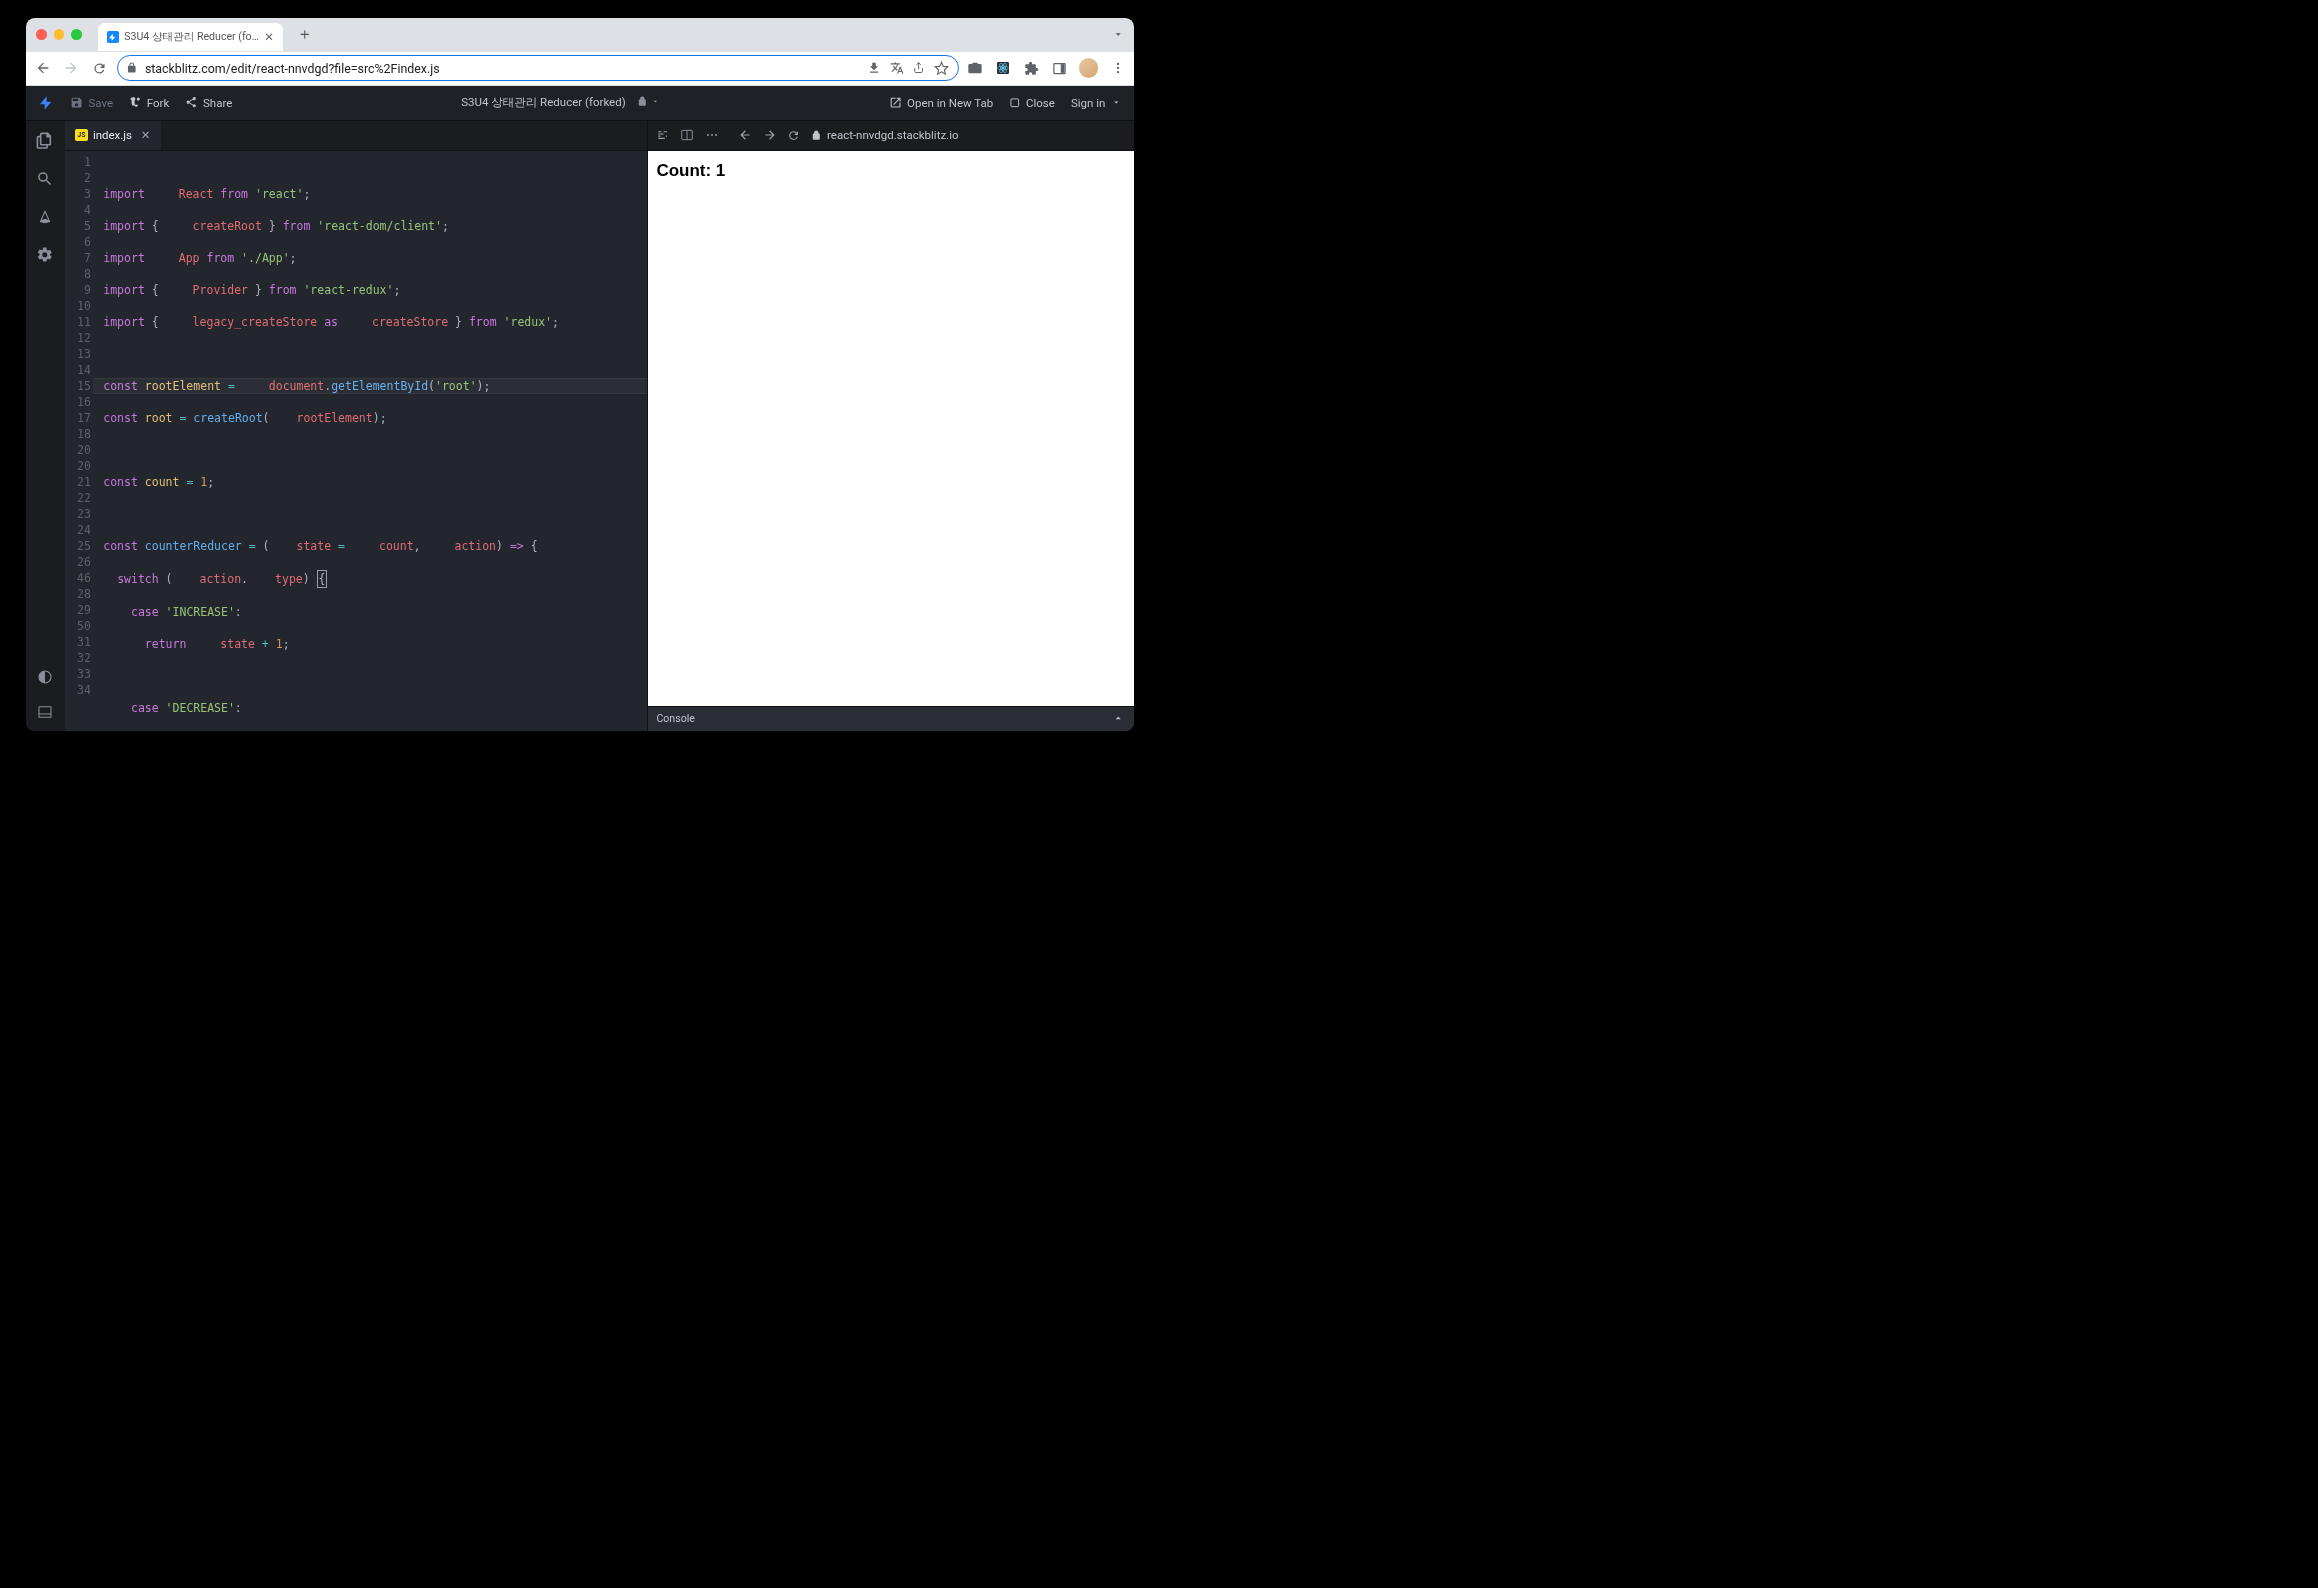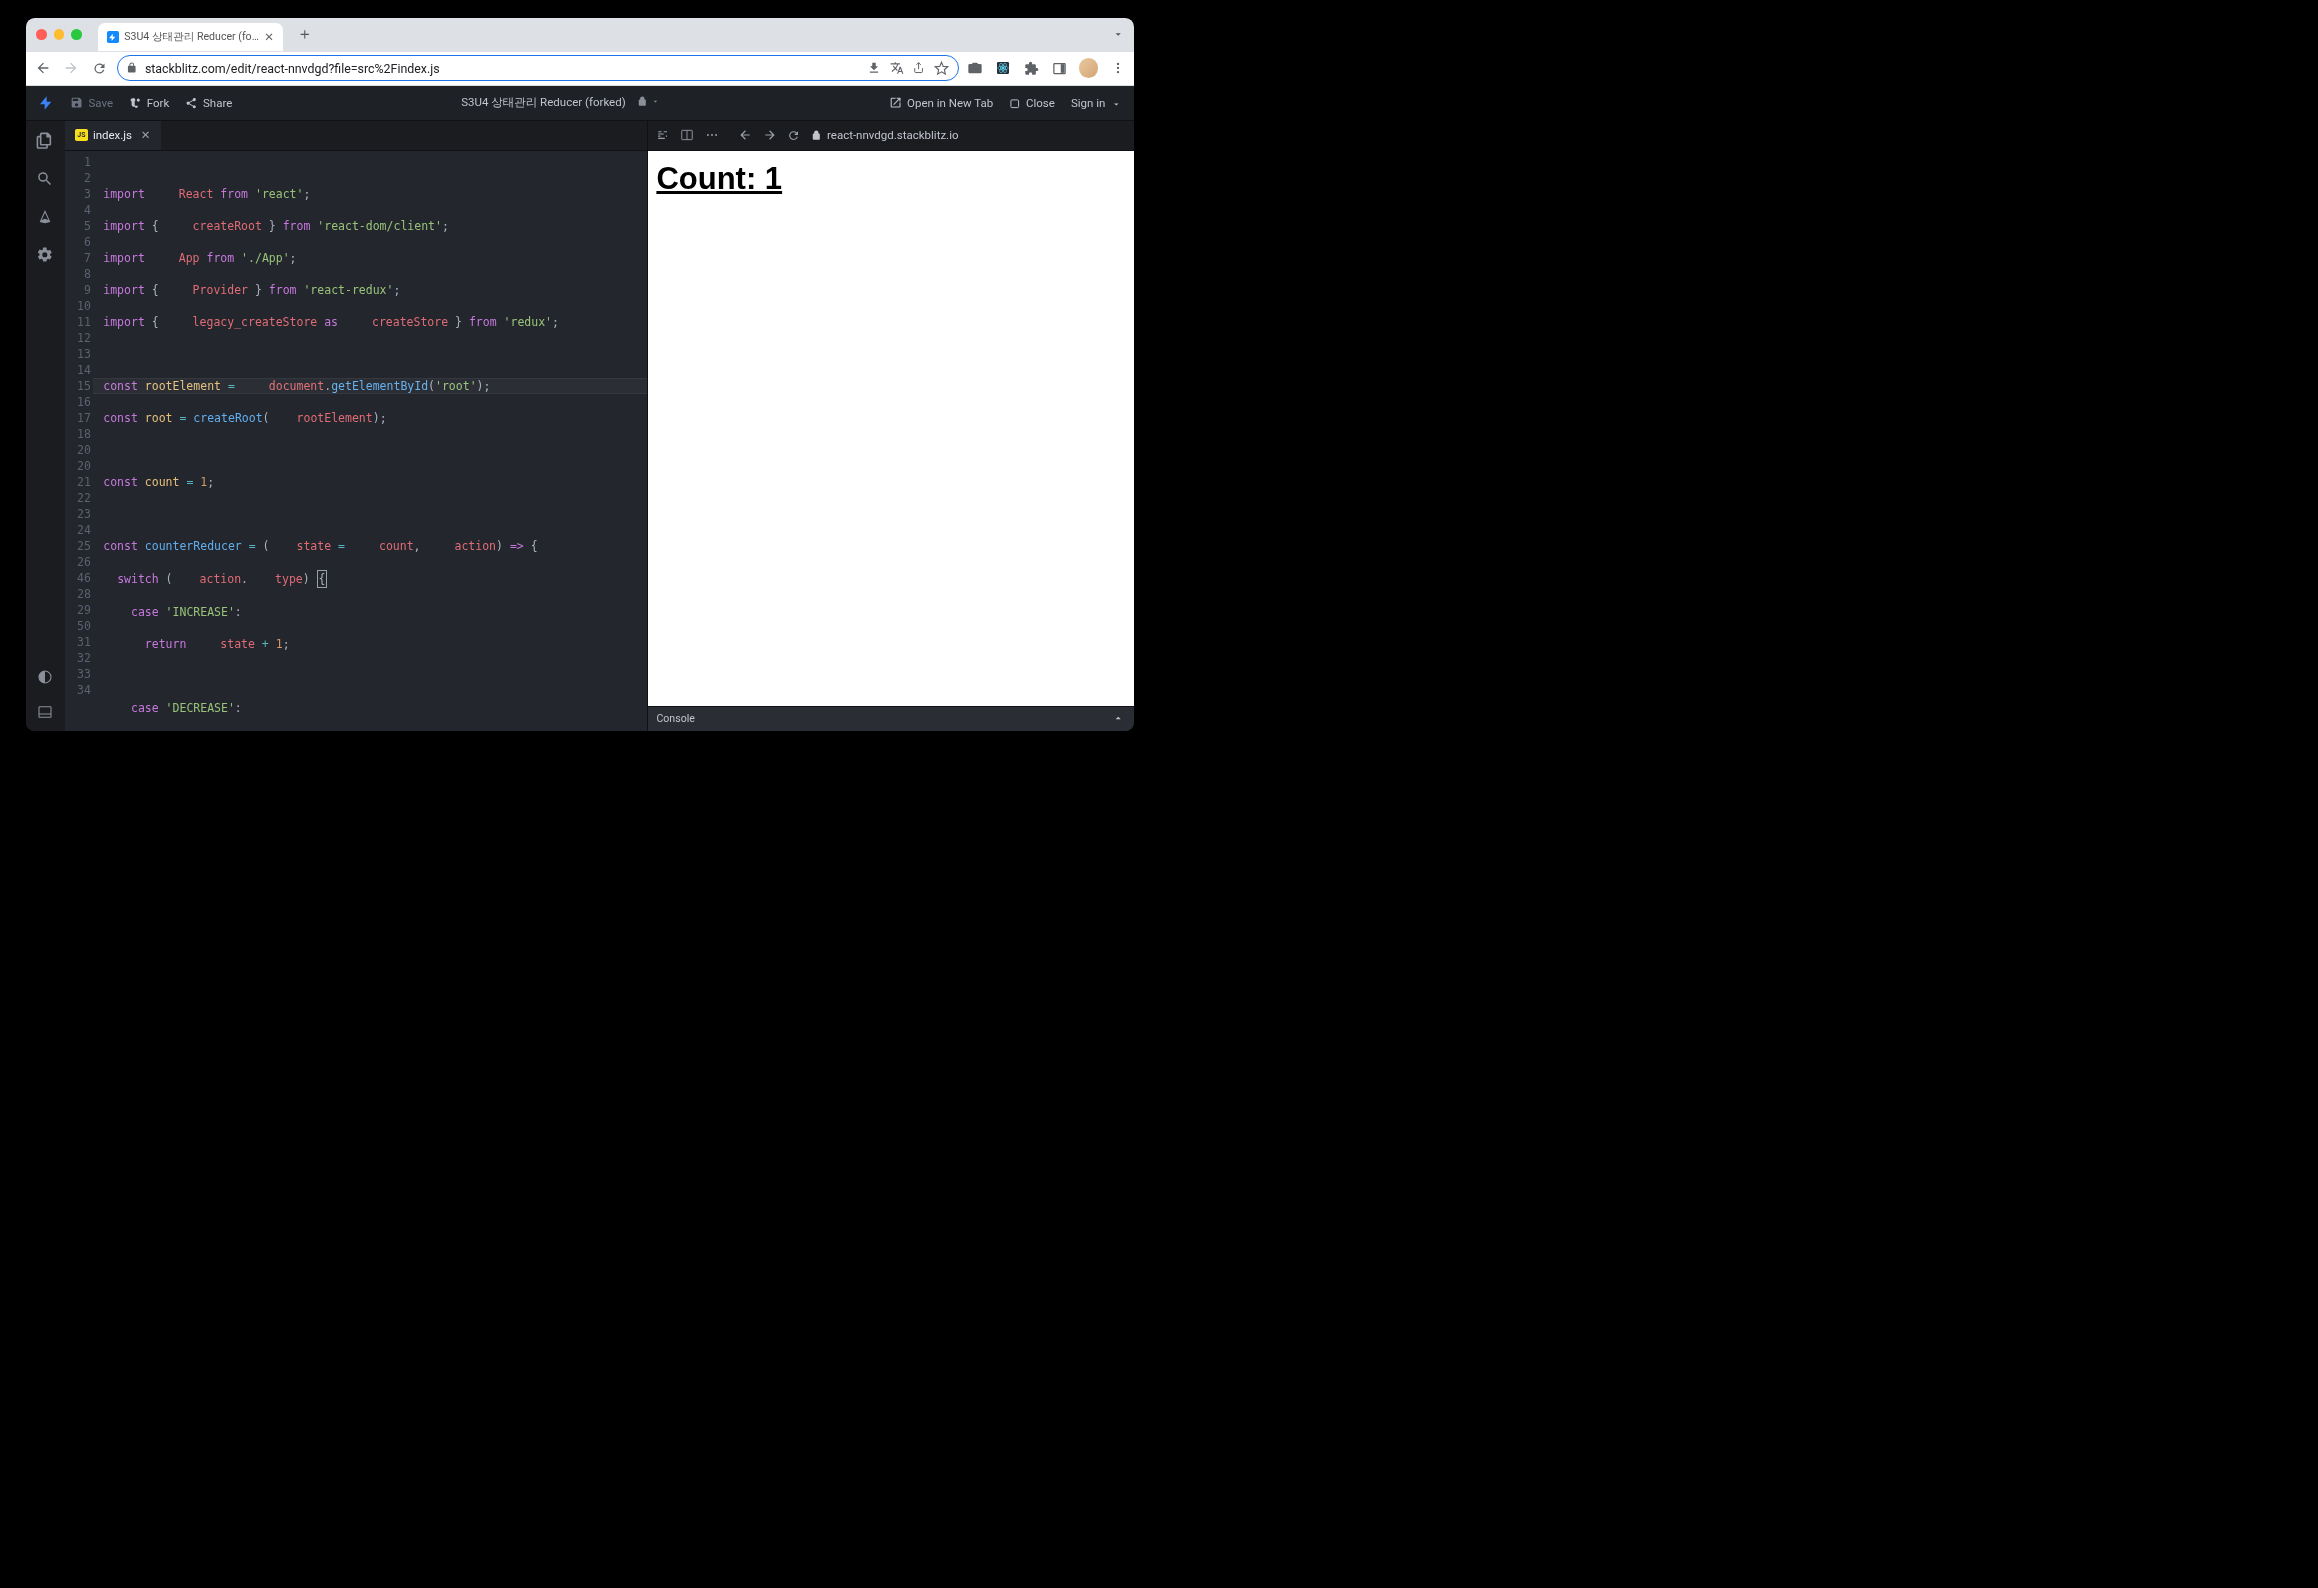--- a/index.html
+++ b/index.html
@@ -57,21 +57,21 @@
   .url-right-icons{display:flex;gap:8.8px;margin-left:auto;color:#5f6368;}
   .ext-icons{display:flex;gap:10.6px;align-items:center;color:#5f6368;}
   .ext-icon{width:17.6px;height:17.6px;display:flex;align-items:center;justify-content:center;}
   .avatar{width:19.4px;height:19.4px;border-radius:50%;background:linear-gradient(135deg,#e8c9a0,#d4a574);}
 
   
   .sb-topbar{
     height:35px;background:#1e2126;display:flex;align-items:center;color:#c0c4cc;font-size:11.5px;padding:0 12.4px;gap:16px;border-bottom:0.9px solid #0f1114;
   }
   .sb-logo{color:#3b82f6;}
-  .sb-btn{display:flex;align-items:flex-end;gap:5.3px;color:#c0c4cc;}
+  .sb-btn{display:flex;align-items:center;gap:5.3px;color:#c0c4cc;}
   .sb-btn.dim{color:#6b7280;}
   .sb-center{flex:1;text-align:center;color:#c0c4cc;}
   .sb-center .lock-icon{margin-left:8.8px;color:#8a8f99;}
   .sb-right{display:flex;gap:16px;align-items:center;}
 
   .sb-body{display:flex;height:calc(100% - 34px - 34px - 35px);}
   .sb-activitybar{width:39px;background:#1a1c20;display:flex;flex-direction:column;align-items:center;padding-top:10.6px;gap:19.4px;color:#8a8f99;}
   .sb-activitybar .spacer{flex:1;}
   .ab-icon{cursor:pointer;}
 
@@ -92,21 +92,21 @@
   .num{color:#d19a66;}
   .var{color:#e06c75;margin-left:27px;} 
   .punct{color:#abb2bf;}
   .cursor-box{display:inline-block;border:0.9px solid #9aa0aa;padding:0 0.9px;}
 
   .preview-panel{width:487px;display:flex;flex-direction:column;background:#1a1c20;border-left:0.9px solid #0f1114;}
   .preview-toolbar{height:30px;display:flex;gap:10.6px;padding:0 8.8px;color:#9aa0aa;border-bottom:0.9px solid #0f1114;}
   .preview-toolbar .group{display:flex;gap:10.6px;align-items:center;}
   .preview-toolbar .addr{flex:1;display:flex;align-items:center;gap:5.3px;color:#c0c4cc;font-size:11.5px;background:transparent;}
   .preview-content{flex:1;background:#fff;color:#000;padding:10.6px 8.8px;}
-  .preview-content h1{font-size:31px;font-weight:800;font-family:-apple-system,Helvetica,Arial,sans-serif;text-decoration:underline;}
+  .preview-content h1{font-size:17px;font-weight:800;font-family:-apple-system,Helvetica,Arial,sans-serif;}
   .console-bar{height:25px;background:#2a2d33;display:flex;align-items:center;padding:0 8.8px;color:#c0c4cc;font-size:10.6px;border-top:0.9px solid #0f1114;}
   .console-bar .chev{margin-left:auto;}
 
   svg{display:block;}
 </style>
 </head>
 <body>
 
 <div class="browser-window">
 

